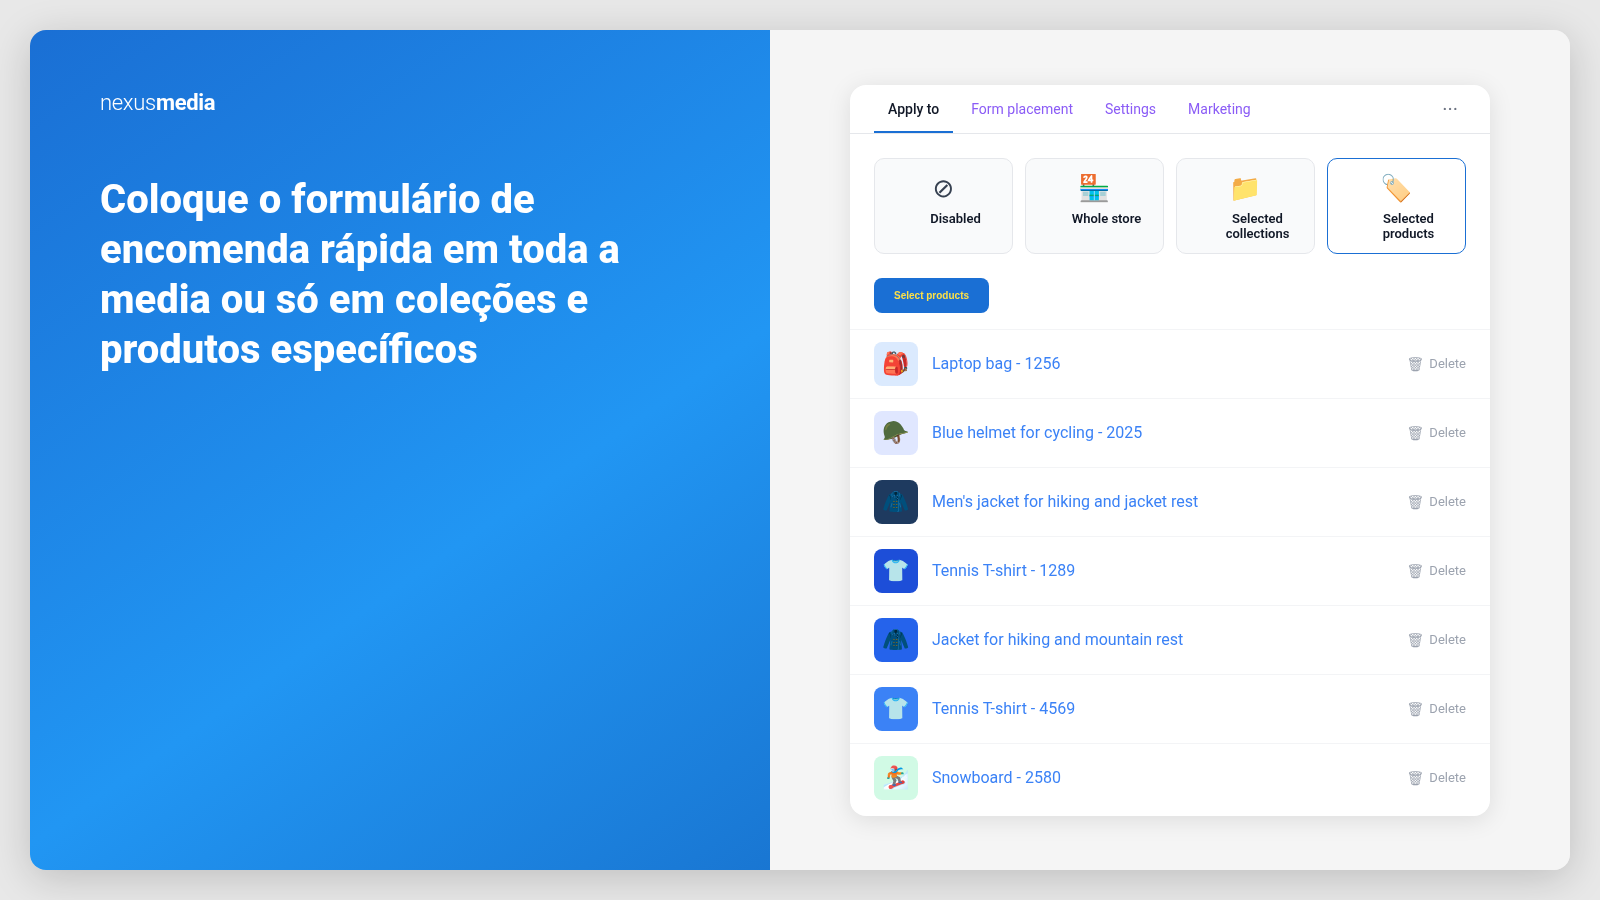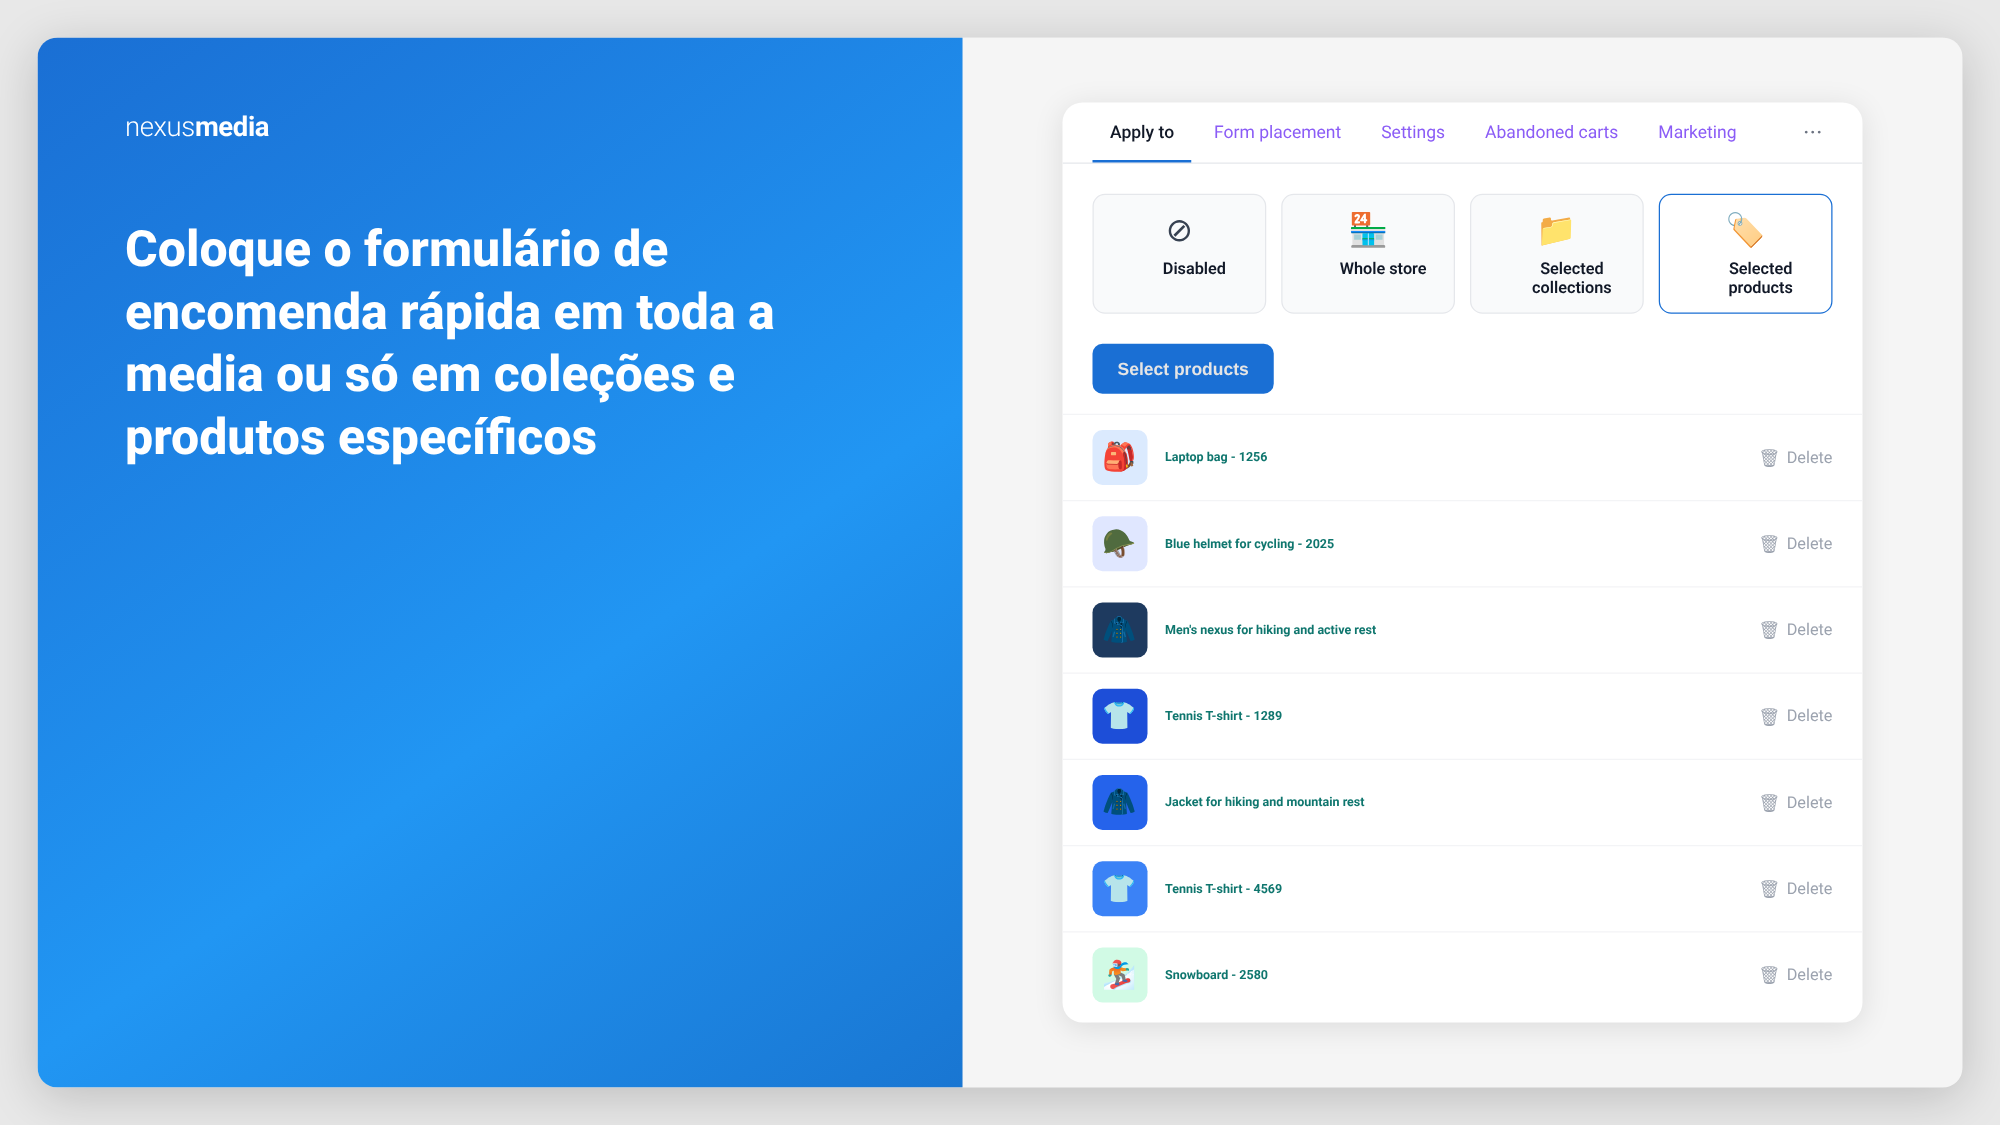--- a/index.html
+++ b/index.html
@@ -130,25 +130,25 @@
       color: #111827;
       text-align: center;
       margin-left: 24px;
     }
     
     .select-btn-area {
       padding: 16px 24px 12px;
     }
     .select-btn {
       background: #1a6fd4;
-      color: #e5e5e5;
+      color: #fde047;
       border: none;
       border-radius: 8px;
       padding: 12px 20px;
-      font-size: 14px;
+      font-size: 10px;
       font-weight: 600;
       cursor: pointer;
       display: inline-block;
     }
     
     .product-list {
       padding: 4px 0;
     }
     .product-row {
       display: flex;
@@ -164,23 +164,22 @@
       background: #e5e7eb;
       flex-shrink: 0;
       display: flex;
       align-items: center;
       justify-content: center;
       font-size: 22px;
       overflow: hidden;
     }
     .product-name {
       flex: 1;
-      font-size: 10px;
-      color: #0f766e;
-      font-weight: bold;
+      font-size: 16px;
+      color: #3b82f6;
     }
     .delete-btn {
       display: flex;
       align-items: center;
       gap: 5px;
       font-size: 13px;
       color: #9ca3af;
       cursor: pointer;
       white-space: nowrap;
     }
@@ -202,21 +201,20 @@
     <div class="hero-text">Coloque o formulário de encomenda rápida em toda a media ou só em coleções e produtos específicos</div>
   </div>
 
   <div class="right-panel">
     <div class="card">
 
       <div class="tabs">
         <div class="tab active">Apply to</div>
         <div class="tab">Form placement</div>
         <div class="tab">Settings</div>
-        <div class="tab">Abandoned carts</div>
         <div class="tab">Marketing</div>
         <div class="tabs-more">···</div>
       </div>
 
       <div class="options-grid">
         <div class="option-card">
           <div class="option-icon">⊘</div>
           <div class="option-label">Disabled</div>
         </div>
         <div class="option-card">
@@ -249,21 +247,21 @@
           <div class="product-row">
             <div class="product-thumb" style="background: rgb(224, 231, 255);">🪖</div>
             <div class="product-name">Blue helmet for cycling - 2025</div>
             <div class="delete-btn">
               <span class="trash-icon">🗑</span>
               <span>Delete</span>
             </div>
           </div>
           <div class="product-row">
             <div class="product-thumb" style="background: rgb(30, 58, 95);">🧥</div>
-            <div class="product-name">Men's nexus for hiking and active rest</div>
+            <div class="product-name">Men's jacket for hiking and jacket rest</div>
             <div class="delete-btn">
               <span class="trash-icon">🗑</span>
               <span>Delete</span>
             </div>
           </div>
           <div class="product-row">
             <div class="product-thumb" style="background: rgb(29, 78, 216);">👕</div>
             <div class="product-name">Tennis T-shirt - 1289</div>
             <div class="delete-btn">
               <span class="trash-icon">🗑</span>

